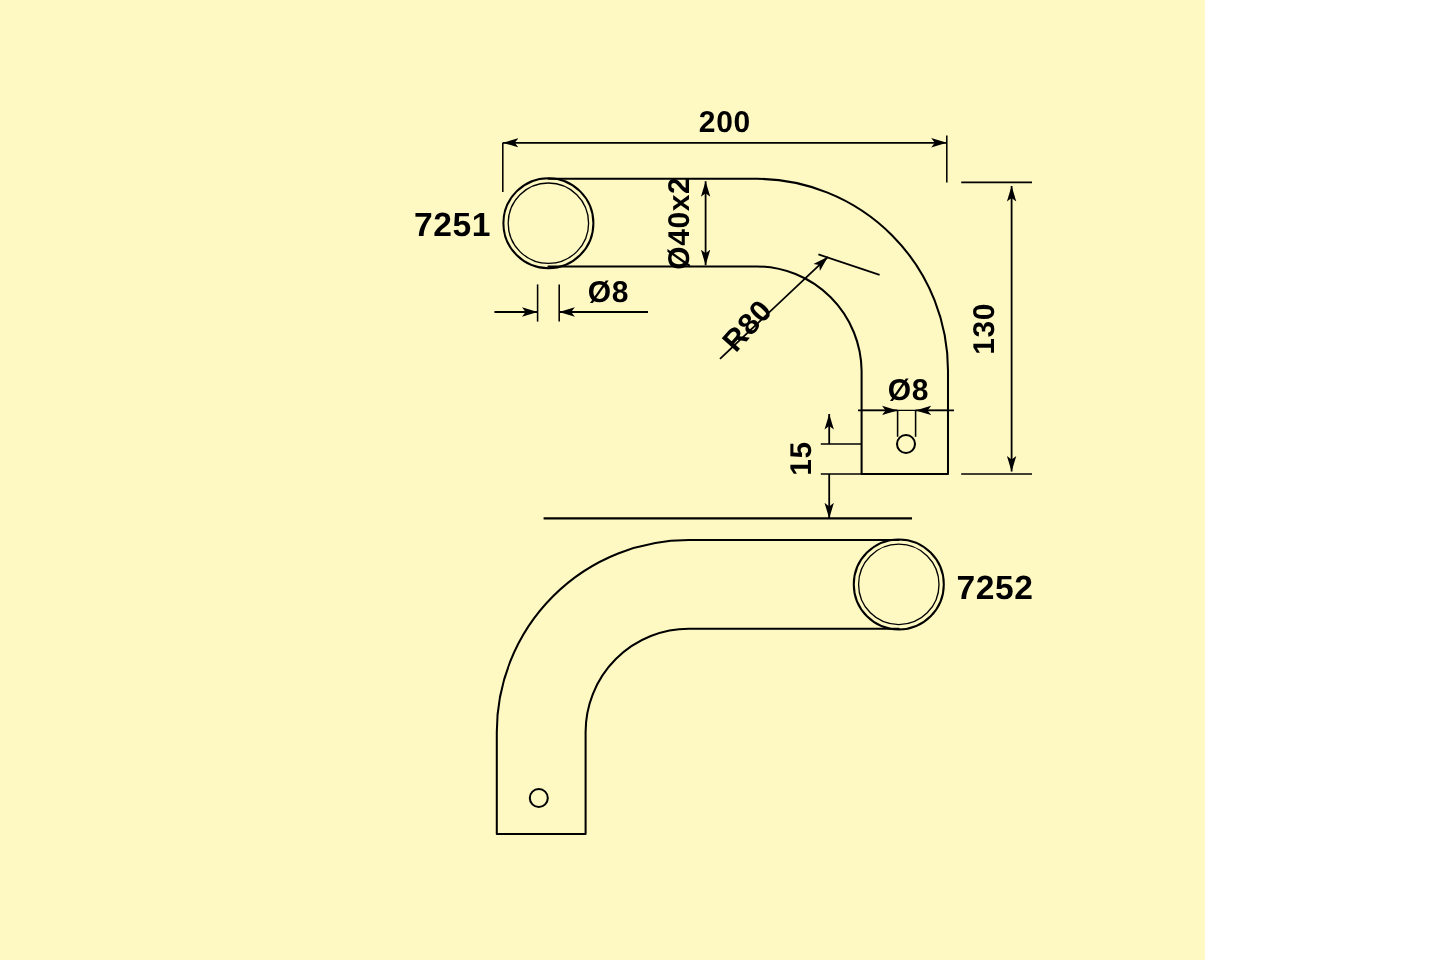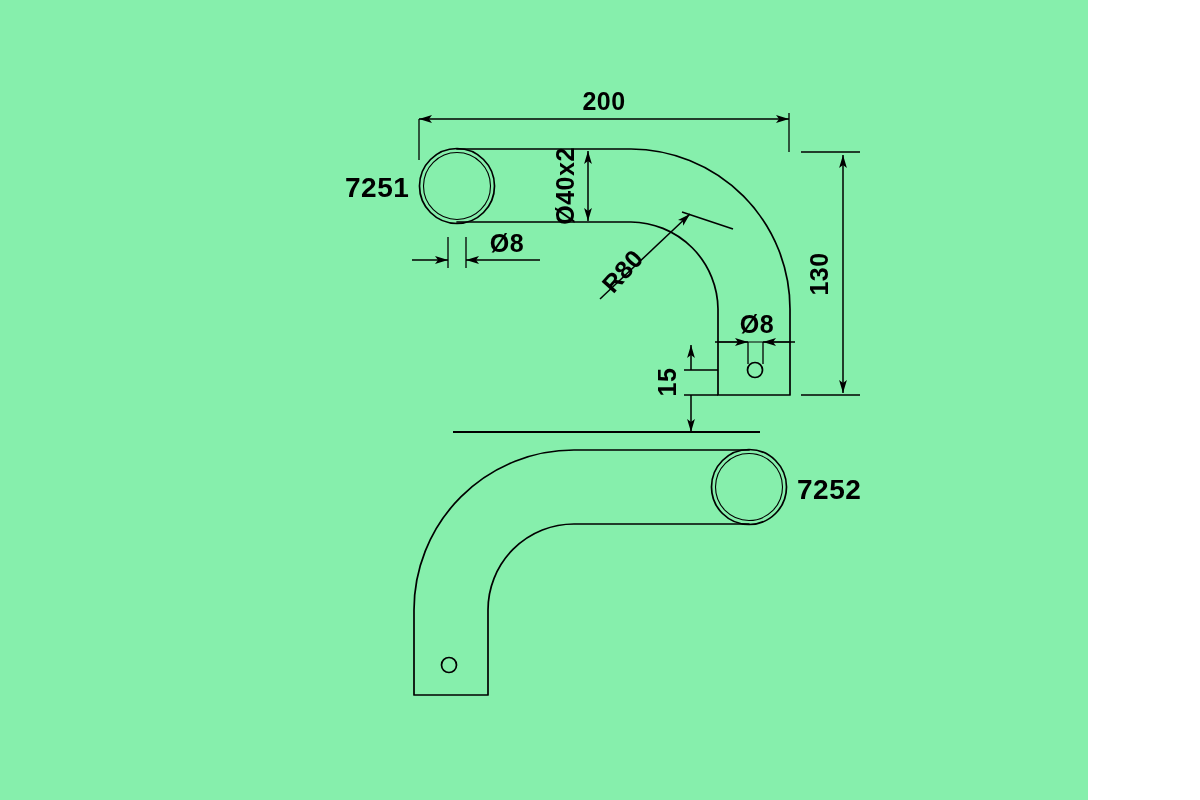--- a/index.html
+++ b/index.html
@@ -9,23 +9,23 @@
     background: #ffffff;
   }
   body {
     width: 1200px;
     height: 800px;
     font-family: "Liberation Sans", sans-serif;
     overflow: hidden;
   }
   #drawing-root {
     position: relative;
-    width: 1088px;
+    width: 1004px;
     height: 800px;
-    background: #86efac;
+    background: #fef9c3;
   }
   svg#drawing-canvas {
     position: absolute;
     top: 0;
     left: 0;
     width: 1200px;
     height: 800px;
     display: block;
   }
   .part-line {

